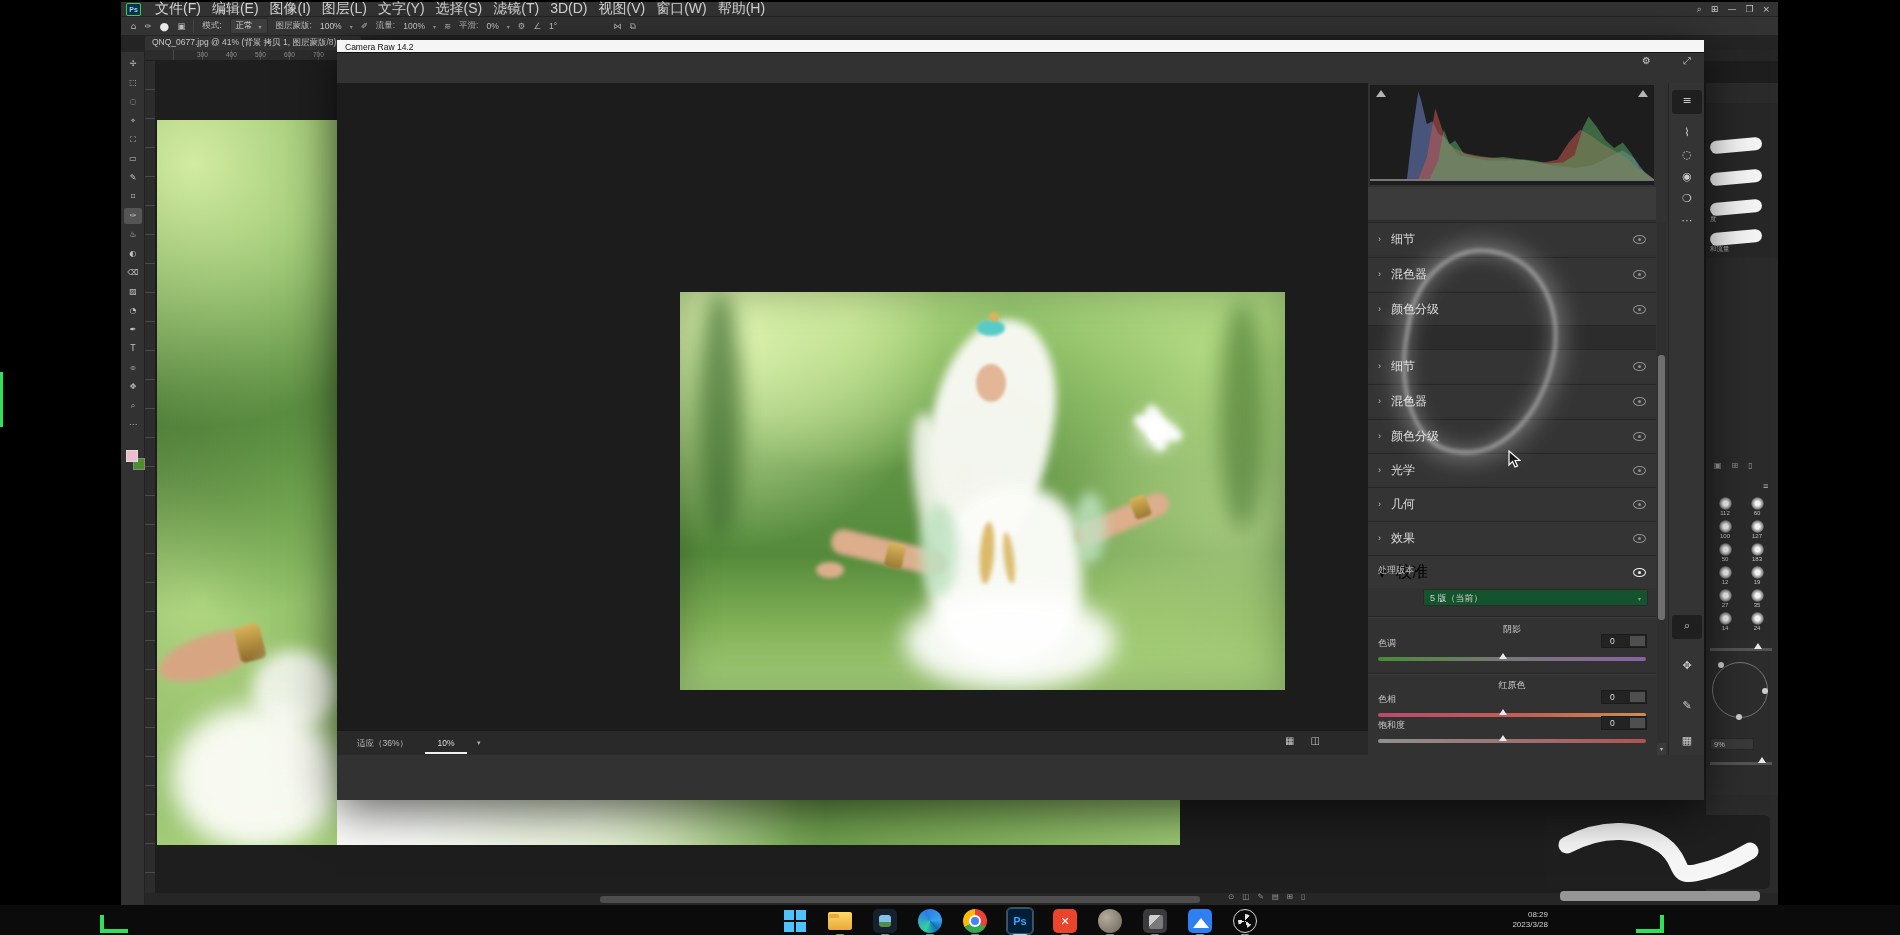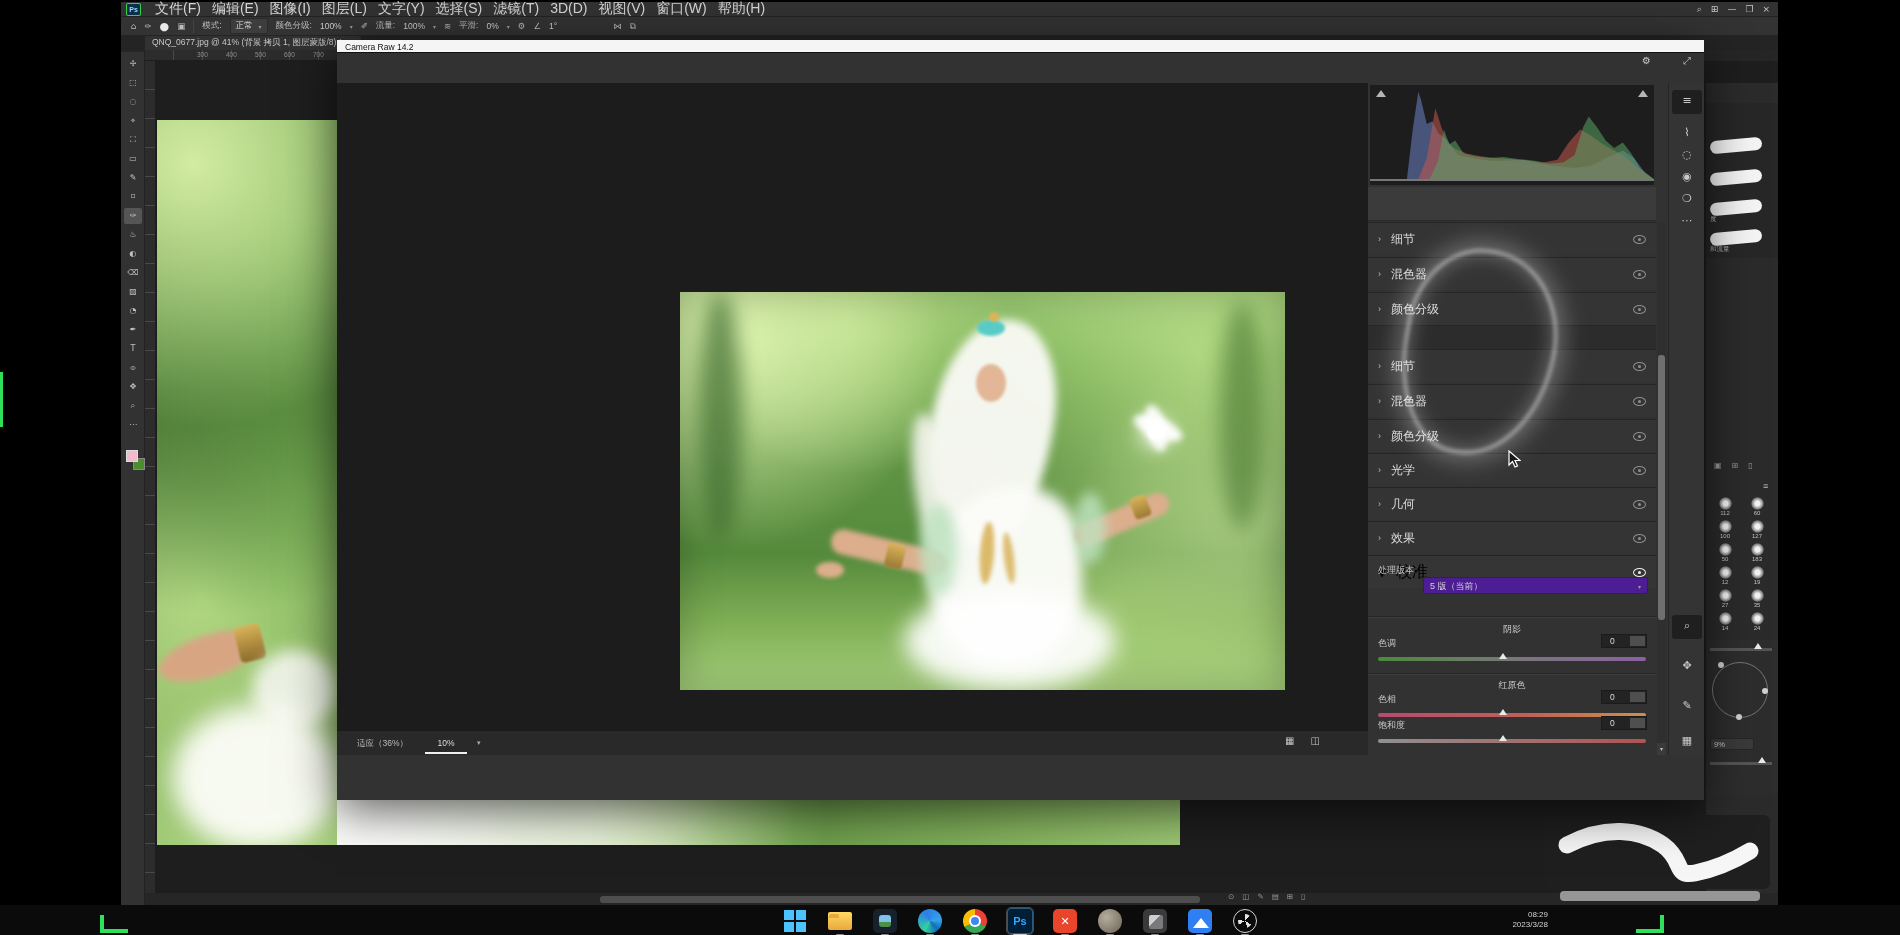--- a/index.html
+++ b/index.html
@@ -123,21 +123,21 @@
     display:flex;align-items:center;gap:10px;padding:0 10px}
   .cr-row .chev{font-size:9px;color:#c0c0c0}
   .cr-row .lbl{font-size:12px;color:#dcdcdc}
   .eye{margin-left:auto;width:13px;height:9px;border:1px solid #8f8f8f;border-radius:50%;display:flex;align-items:center;justify-content:center}
   .eye i{display:block;width:3px;height:3px;border-radius:50%;background:#8f8f8f}
   .eye.bright{border-color:#eee}.eye.bright i{background:#eee}
   #row-gap{position:absolute;left:0;top:242px;width:288px;height:24px;background:#2c2c2c;border-top:1px solid #252525}
   #calib-row{position:absolute;left:0;top:472px;width:288px;height:33px;background:#353535;border-top:1px solid #252525;
     display:flex;align-items:center;gap:10px;padding:0 10px}
   .plabel{position:absolute;font-size:9px;color:#c6c6c6}
-  #process-dd{position:absolute;left:55px;top:494px;width:225px;height:17px;background:#4c1d95;border:1px solid #2a2a2a;
+  #process-dd{position:absolute;left:55px;top:506px;width:225px;height:17px;background:#14532d;border:1px solid #2a2a2a;
     border-radius:2px;font-size:9px;color:#d2d2d2;padding:2px 6px}
   #process-dd .caret{position:absolute;right:6px;top:5px}
   .hline{position:absolute;left:0;width:288px;height:1px;background:#262626;box-shadow:0 1px 0 #3d3d3d}
   .gtitle{position:absolute;left:0;width:288px;text-align:center;font-size:9px;color:#c9c9c9}
   .vbox{position:absolute;left:233px;width:46px;height:14px;background:#232323;border:1px solid #1b1b1b;
     font-size:8.5px;color:#ddd;padding:1px 0 0 8px}
   .vbox b{position:absolute;right:1px;top:1px;bottom:1px;width:15px;background:#4f4f4f}
   .track{position:absolute;left:10px;width:268px;height:4px;border-radius:2px}
   .grad-tint{background:linear-gradient(90deg,#4a8a3a,#787878 48%,#8a62a0)}
   .grad-hue{background:linear-gradient(90deg,#b84a6e,#c06055 55%,#cf8f4e)}
@@ -229,21 +229,21 @@
     <span class="glyph">⌂</span>
     <span class="glyph">✑</span>
     <span class="glyph" style="font-size:11px;color:#e8e8e8">●</span>
     <span class="glyph">▣</span>
     <span class="ob-sep"></span>
     <span class="ob-lbl">模式:</span>
     <span class="ob-val">
         <span>正常</span>
         <span class="caret">▾</span>
       </span>
-    <span class="ob-lbl">颜色分级:</span>
+    <span class="ob-lbl">图层蒙版:</span>
     <span>100%</span>
     <span class="caret">▾</span>
     <span class="glyph">✐</span>
     <span class="ob-lbl">流量:</span>
     <span>100%</span>
     <span class="caret">▾</span>
     <span class="glyph">≋</span>
     <span class="ob-lbl">平滑:</span>
     <span>0%</span>
     <span class="caret">▾</span>

